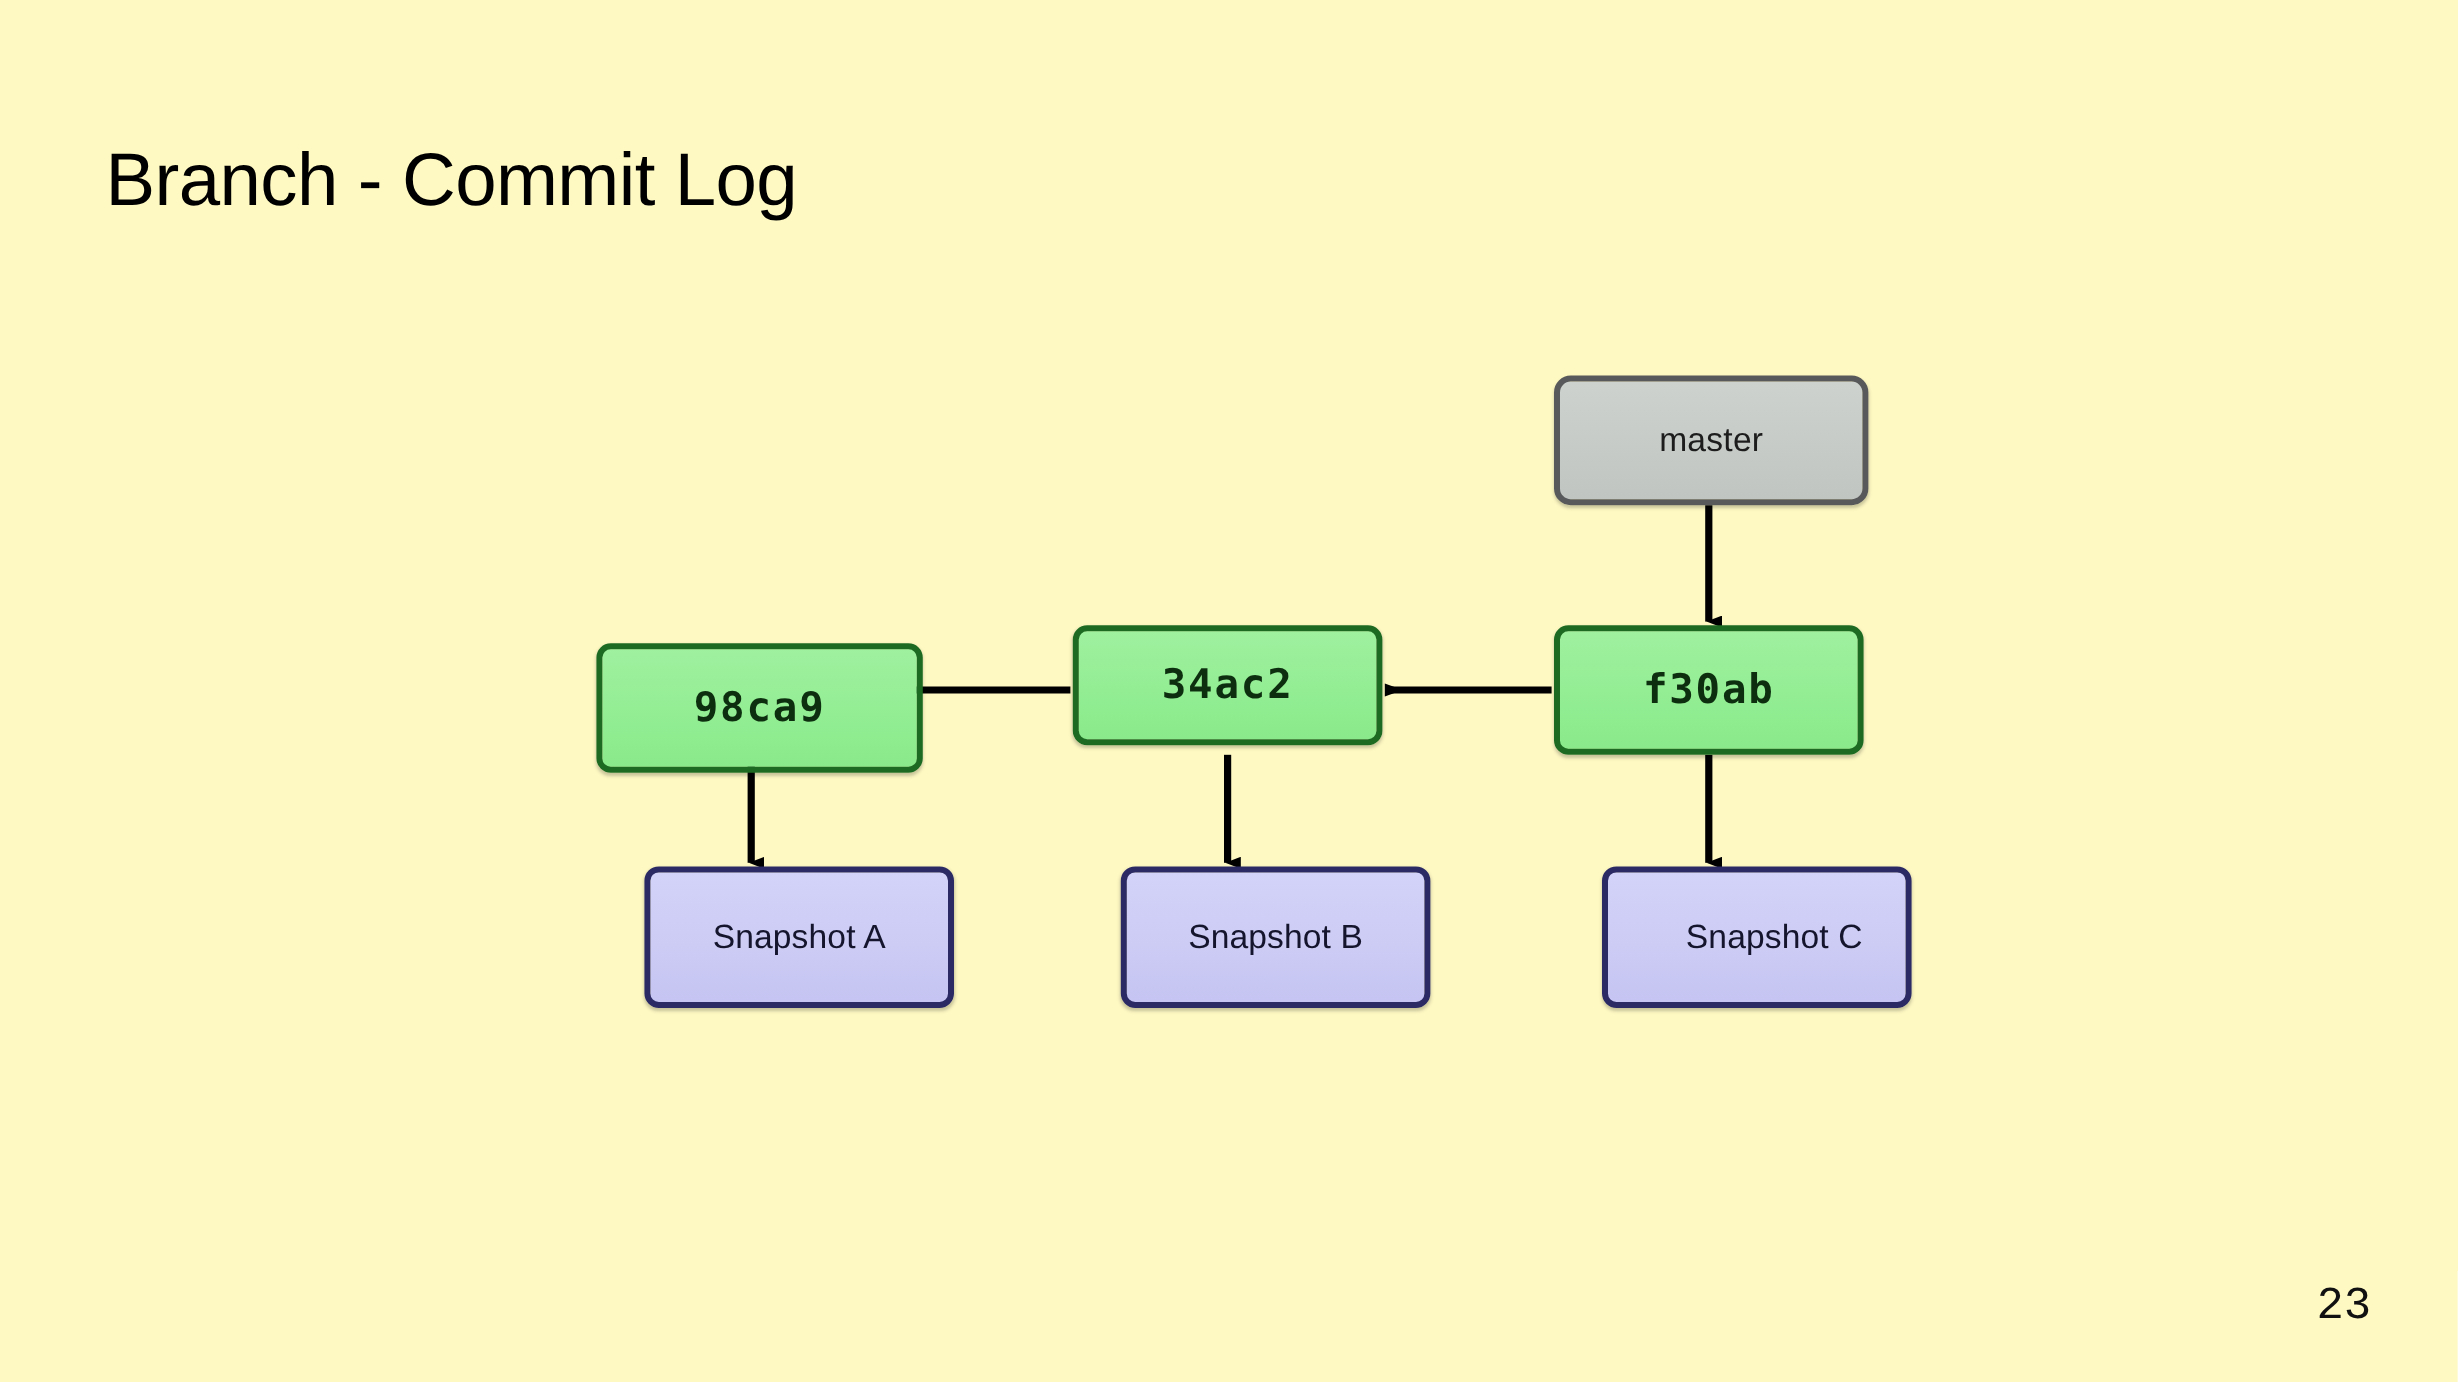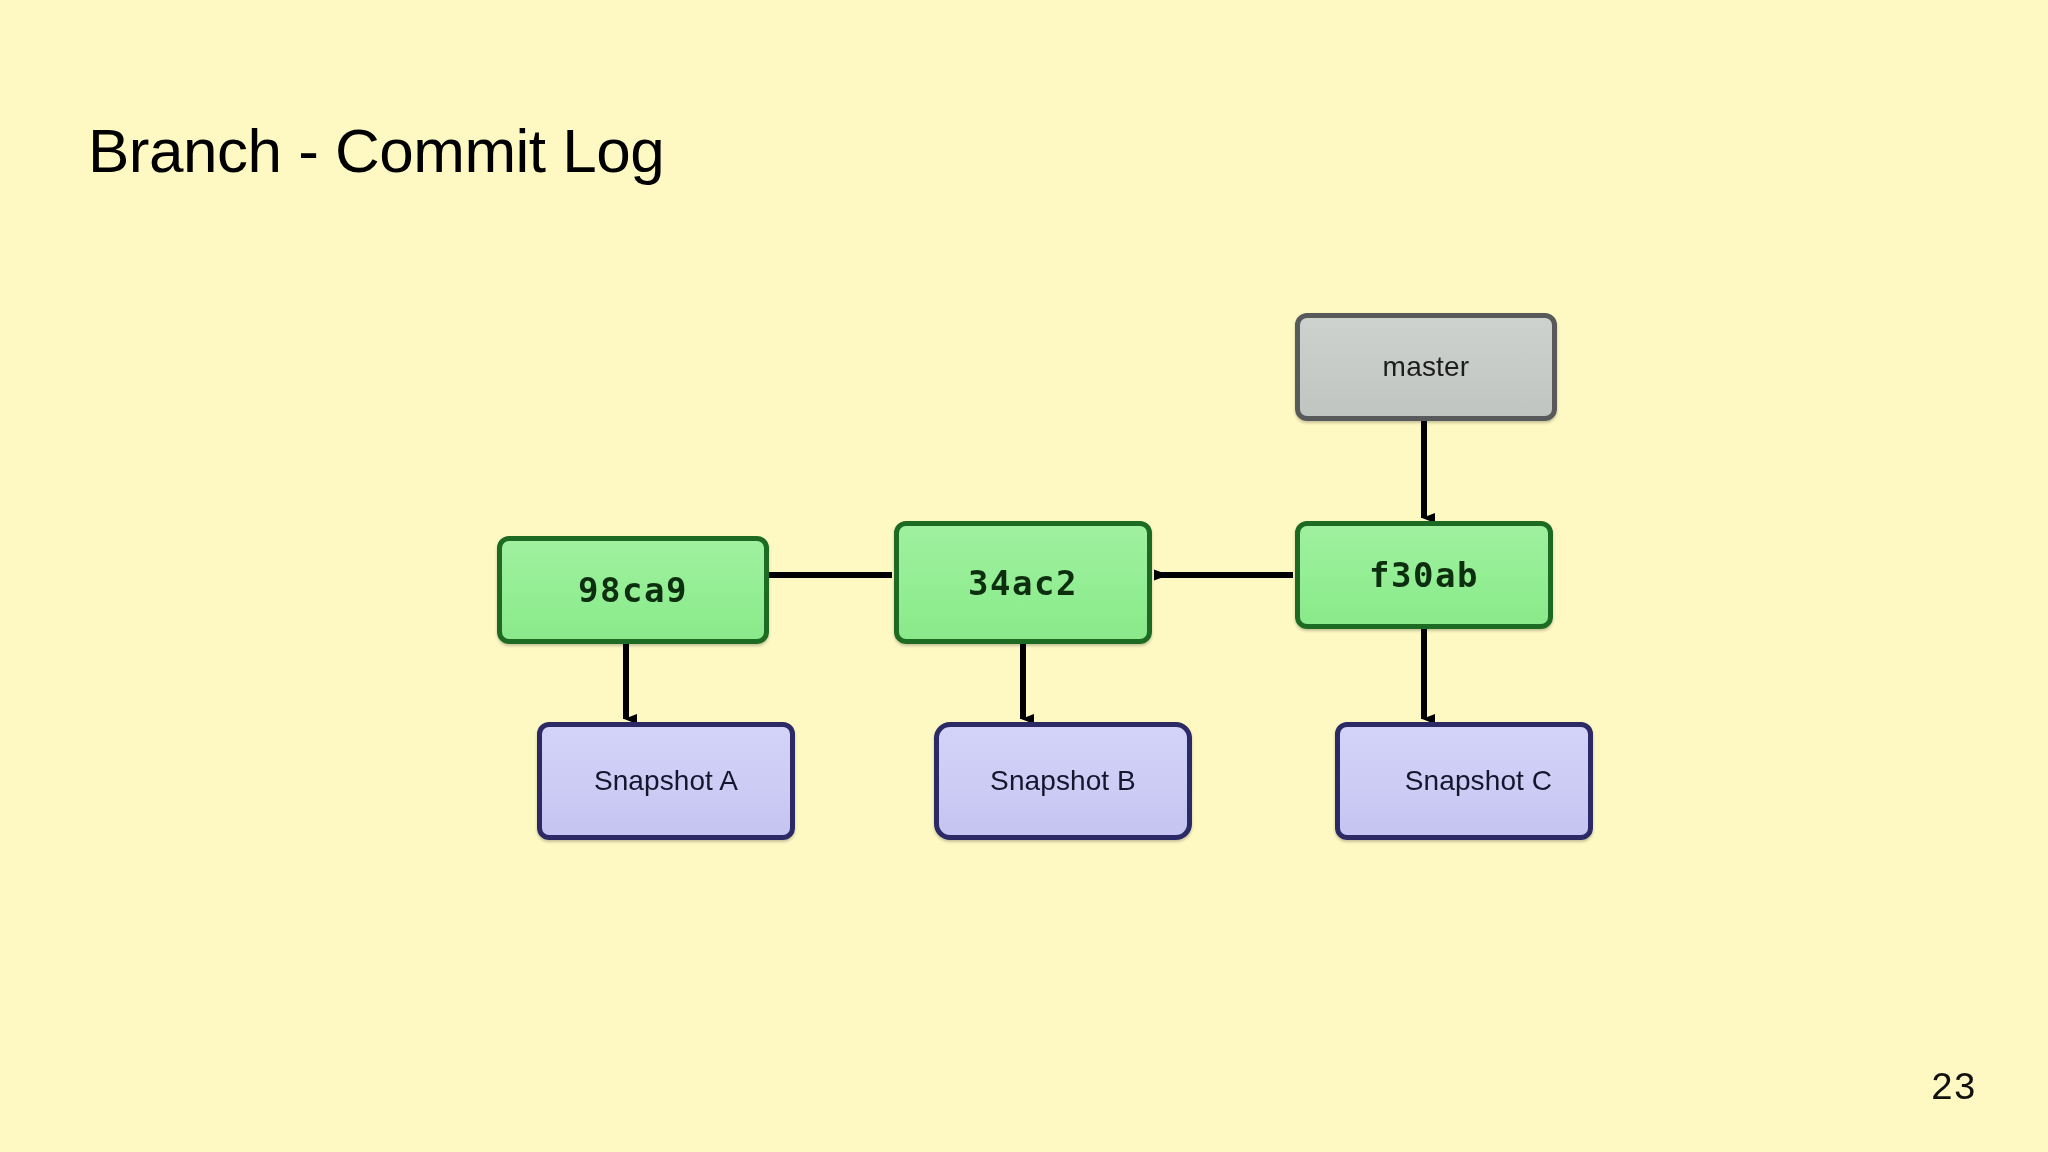--- a/index.html
+++ b/index.html
@@ -140,41 +140,41 @@
 
       <line x1="892" y1="575" x2="757" y2="575" stroke="#000000" stroke-width="6" marker-end="url(#arrowhead-left)"></line>
 
       <line x1="626" y1="629" x2="626" y2="719" stroke="#000000" stroke-width="6" marker-end="url(#arrowhead-down)"></line>
 
       <line x1="1023" y1="629" x2="1023" y2="719" stroke="#000000" stroke-width="6" marker-end="url(#arrowhead-down)"></line>
 
       <line x1="1424" y1="629" x2="1424" y2="719" stroke="#000000" stroke-width="6" marker-end="url(#arrowhead-down)"></line>
     </svg>
 
-    <div class="node node-branch" style="left:1295px; top:313px; width:262px; height:108px;">
+    <div class="node node-branch" style="left:1295px; top:313px; width:262px; height:108px;border-radius:14px;">
       <span class="node-label">master</span>
     </div>
 
     <div class="node node-commit" style="left:497px; top:536px; width:272px; height:108px;text-align:center;">
       <span class="node-label">98ca9</span>
     </div>
 
-    <div class="node node-commit" style="left:894px; top:521px; width:258px; height:123px;">
+    <div class="node node-commit" style="left:894px; top:521px; width:258px; height:100px;">
       <span class="node-label">34ac2</span>
     </div>
 
     <div class="node node-commit" style="left:1295px; top:521px; width:258px; height:108px;justify-content:center;">
       <span class="node-label">f30ab</span>
     </div>
 
     <div class="node node-snapshot" style="left:497px; top:722px; width:258px; height:118px;">
       <span class="node-label">Snapshot A</span>
     </div>
 
-    <div class="node node-snapshot" style="left:894px; top:722px; width:258px; height:118px;border-radius:16px;">
+    <div class="node node-snapshot" style="left:894px; top:722px; width:258px; height:118px;">
       <span class="node-label">Snapshot B</span>
     </div>
 
     <div class="node node-snapshot" style="left:1295px; top:722px; width:258px; height:118px;padding-left:29px;">
       <span class="node-label">Snapshot C</span>
     </div>
 
   </div>
 
   <div id="page-number">23</div>

